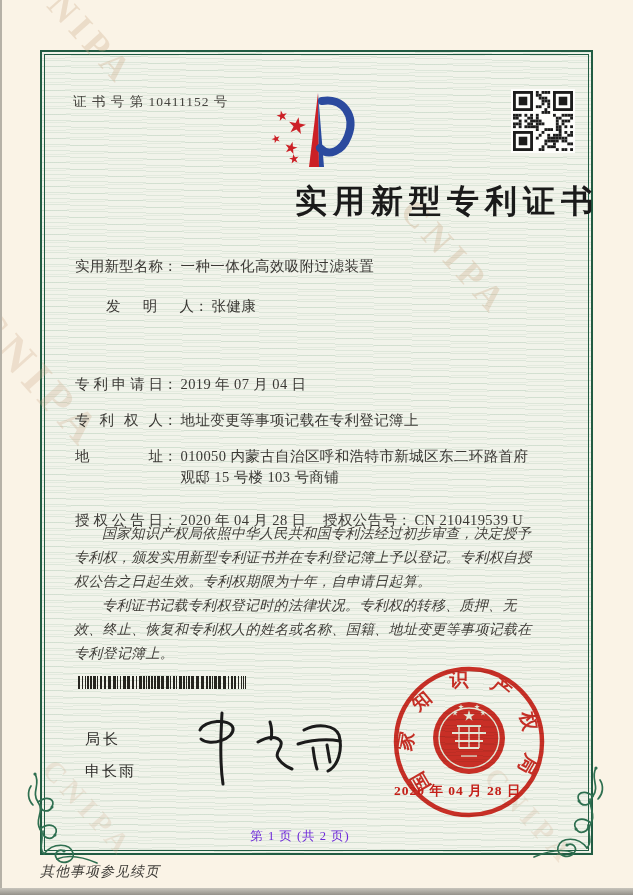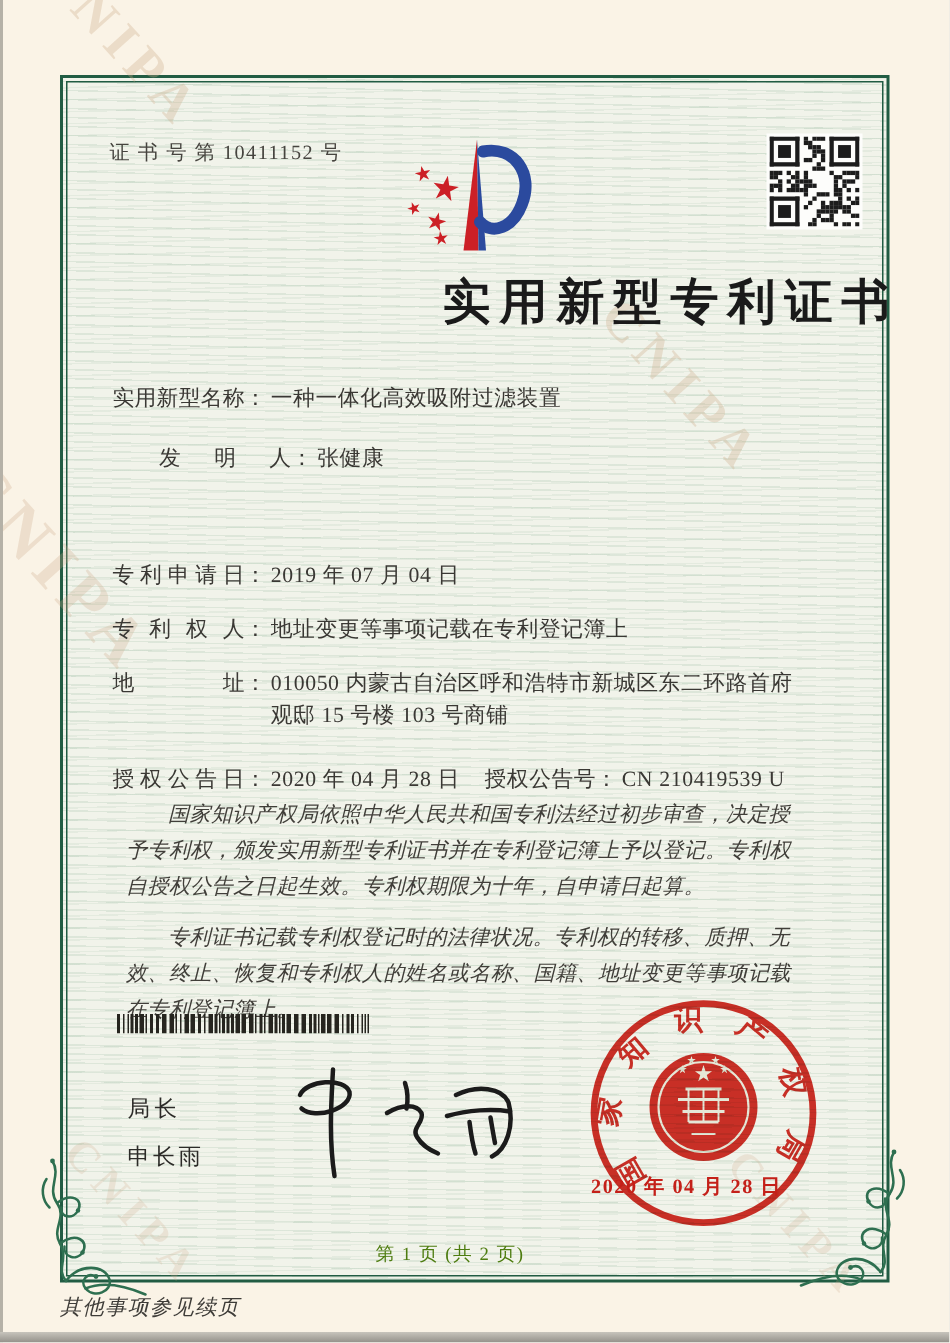--- a/index.html
+++ b/index.html
@@ -34,36 +34,36 @@
   .fcolon{display:inline-block;vertical-align:top;margin-right:3px;}
   .fvalue{display:inline-block;vertical-align:top;max-width:362px;letter-spacing:.4px;}
   #row-name{top:256px;} #row-inventor{top:296px;margin-left:31px;} #row-patno{top:335px;}
   #row-filing{top:374px;} #row-patentee{top:410px;} #row-address{top:446px;}
   #row-grant{top:486px;margin-top:24px;}
   .pair2{position:absolute;left:248px;top:0;white-space:nowrap;}
   .pair2 .flabel{width:74px;}
 
   .body-text{position:absolute;left:74px;top:522px;width:470px;font-size:14px;
              font-style:italic;color:#403e39;line-height:1.72;letter-spacing:.3px;}
-  .body-text p{margin:10px;text-indent:2em;}
+  .body-text p{margin:0;text-indent:2em;}
 
   .barcode{left:78px;top:676px;line-height:0;}
 
   .signoff-title{left:85px;top:730px;font-family:"Liberation Sans","DejaVu Sans",sans-serif;
                  font-size:15px;letter-spacing:3px;color:#2c2b28;}
   .signoff-name{left:85px;top:762px;font-family:Liberation Sans, sans-serif;
                 font-size:15px;letter-spacing:2px;color:#2c2b28;}
   .signature{left:186px;top:708px;}
 
   .seal{left:391px;top:664px;mix-blend-mode:multiply;opacity:.95;}
   .seal-date{left:394px;top:782px;font-size:13.5px;letter-spacing:1px;
              color:var(--date_red,#c42019);z-index:6;font-weight:700;}
 
   .page-info{left:40px;top:828px;width:520px;text-align:center;font-size:12.5px;
-             letter-spacing:1px;color:#4d7c0f;}
+             letter-spacing:1px;color:#6d28d9;}
   .footer-note{left:40px;top:863px;width:505px;font-size:14px;
                font-style:italic;letter-spacing:1px;color:#3e3c38;}
 
   .corner{position:absolute;pointer-events:none;}
   .corner-l{left:25px;top:772px;}
   .corner-r{left:531px;top:766px;}
 
   .edge-left{left:0;top:0;width:2px;height:100%;background:#b5b1a7;}
   .edge-bottom{left:0;top:888px;width:100%;height:7px;
                background:linear-gradient(#c7c4bc,#94918a);}

